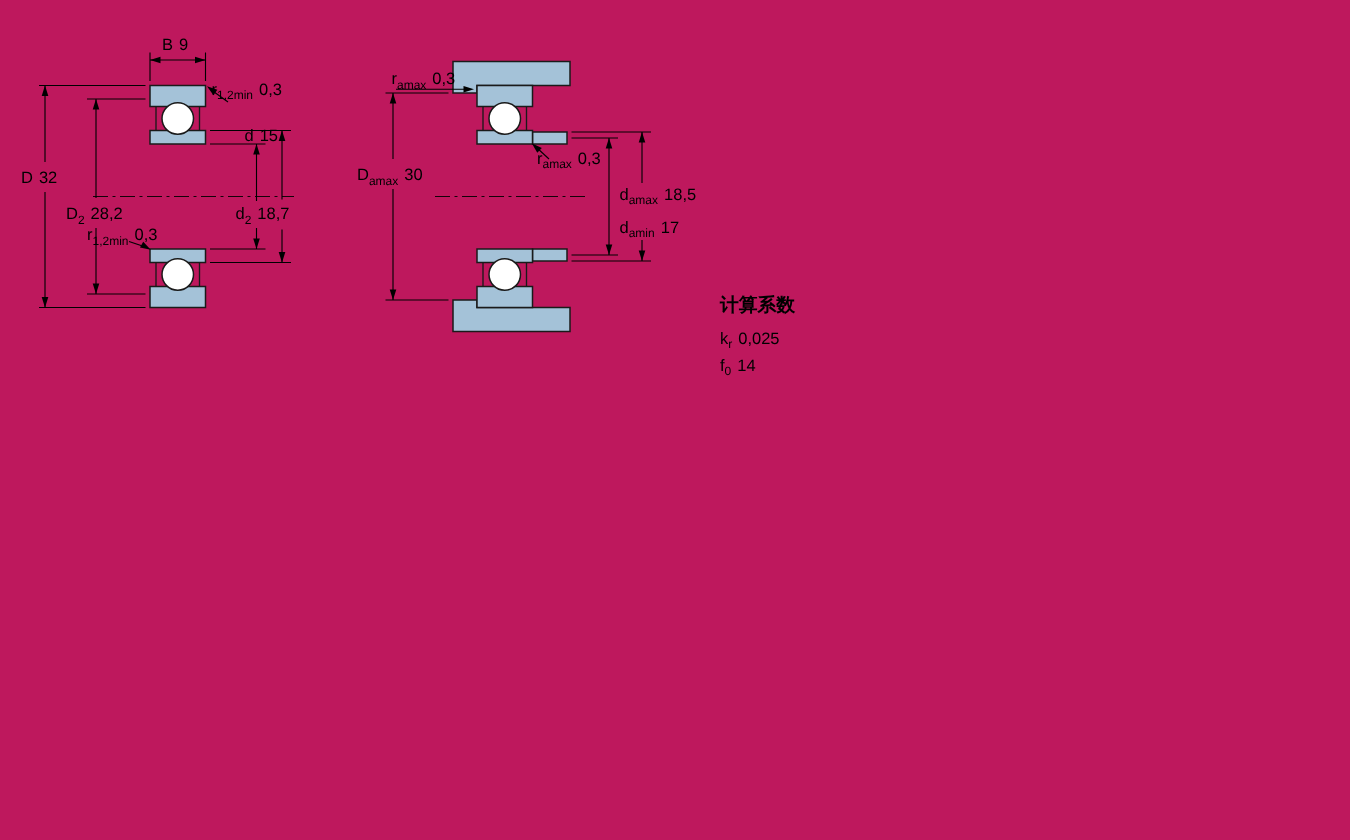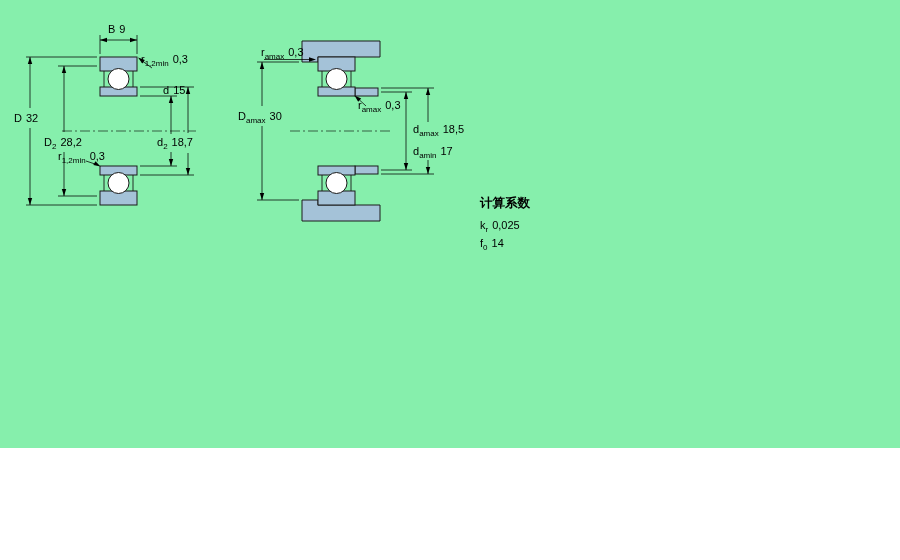--- a/index.html
+++ b/index.html
@@ -1,16 +1,16 @@
 <!DOCTYPE html>
 <html><head>
 <meta charset="utf-8">
 <style>
   html,body{margin:0;padding:0;background:#ffffff;}
-  .canvas{position:relative;width:900px;height:448px;background:#86efac;overflow:hidden;}
+  .canvas{position:relative;width:900px;height:560px;background:#be185d;overflow:hidden;}
   svg{display:block;}
   svg text{font-family:"Liberation Sans", sans-serif;font-size:11px;fill:#000;}
   .sub{font-size:8px;}
   .heading{font-size:12.5px;font-weight:bold;}
   .shape{stroke:#1a1a1a;stroke-width:1;}
   .ball{fill:#ffffff;stroke:#1a1a1a;stroke-width:1;}
   .seal{stroke:#1a1a1a;stroke-width:0.9;}
   .dim{stroke:#000;stroke-width:0.75;fill:none;}
   .arr{fill:#000;stroke:none;}
   .cl{stroke:#000;stroke-width:0.6;stroke-dasharray:10 3 2 3;fill:none;}

